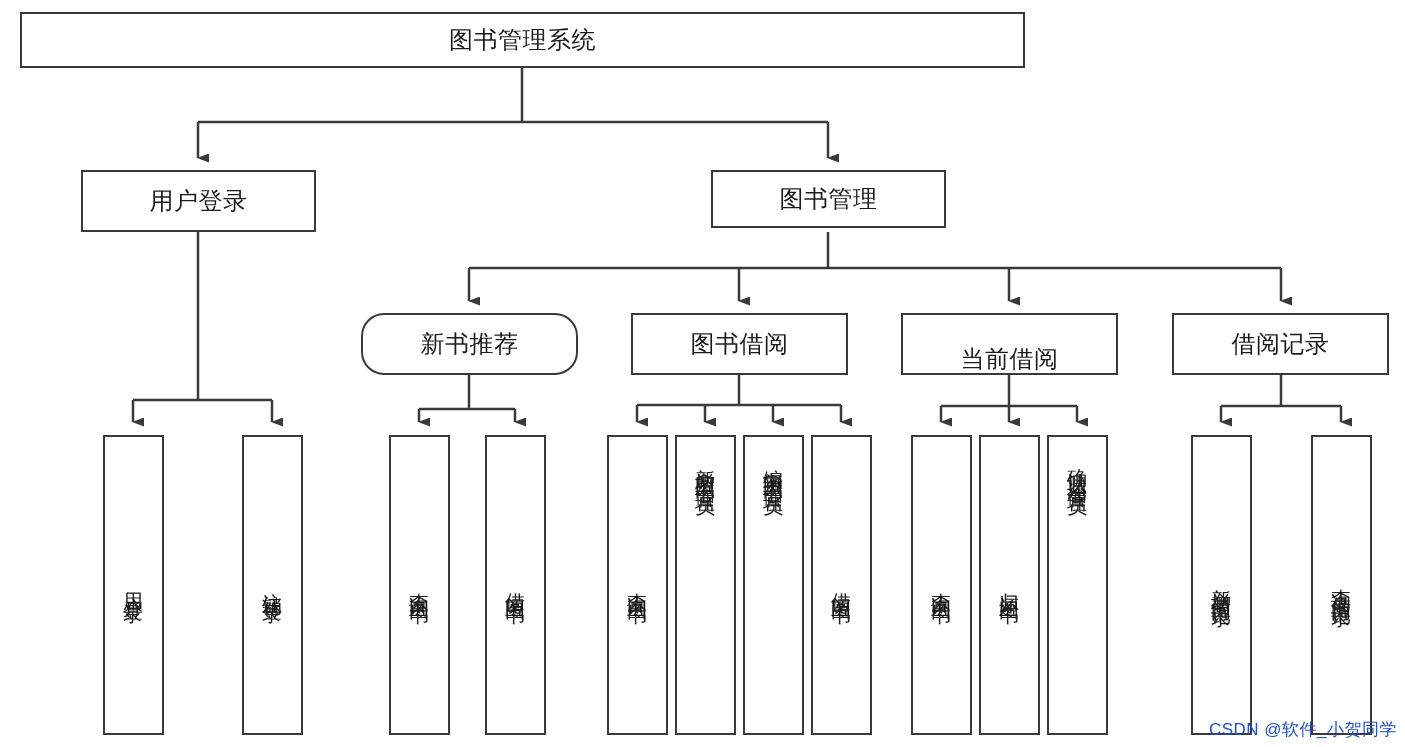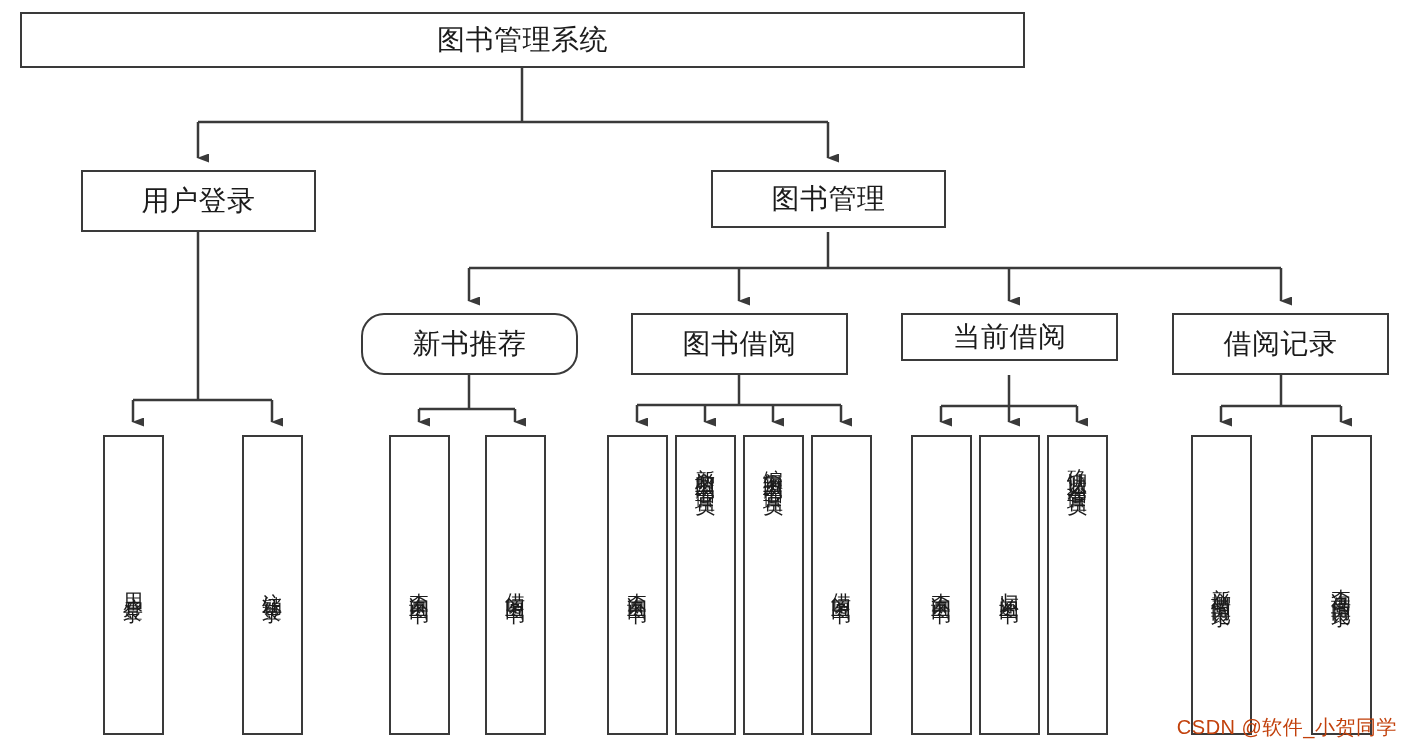--- a/index.html
+++ b/index.html
@@ -30,21 +30,21 @@
     box-sizing: border-box;
     background: #ffffff;
     border: 2.5px solid #3a3a3a;
     display: flex;
     align-items: center;
     justify-content: center;
     color: #1b1b1b;
     z-index: 2;
   }
   .node-label {
-    font-size: 28px;
+    font-size: 24px;
     line-height: 1.15;
     letter-spacing: 0.5px;
     white-space: nowrap;
     color: #1b1b1b;
   }
   .node.leaf {
     align-items: flex-start;
     justify-content: center;
     padding-top: 16px;
   }
@@ -57,22 +57,22 @@
     white-space: nowrap;
   }
   .node.leaf.centered {
     align-items: center;
     padding-top: 0;
   }
   #watermark {
     position: absolute;
     right: 8px;
     bottom: 6px;
-    font-size: 20px;
-    color: #c2410c;
+    font-size: 17px;
+    color: #1d4ed8;
     letter-spacing: 0.5px;
     z-index: 5;
     white-space: nowrap;
   }
 </style>
 </head>
 <body>
 
 <div id="canvas">
 
@@ -136,21 +136,21 @@
   <div class="node" style="left:711px; top:170px; width:235px; height:58px;">
     <span class="node-label">图书管理</span>
   </div>
 
   <div class="node" style="left:361px; top:313px; width:217px; height:62px;border-radius:23px;">
     <span class="node-label">新书推荐</span>
   </div>
   <div class="node" style="left:631px; top:313px; width:217px; height:62px;justify-content:center;">
     <span class="node-label">图书借阅</span>
   </div>
-  <div class="node" style="left:901px; top:313px; width:217px; height:48px;">
+  <div class="node" style="left:901px; top:313px; width:217px; height:62px;align-items:flex-end;">
     <span class="node-label">当前借阅</span>
   </div>
   <div class="node" style="left:1172px; top:313px; width:217px; height:62px;">
     <span class="node-label">借阅记录</span>
   </div>
 
   <div class="node leaf centered" style="left:103px; top:435px; width:61px; height:300px;">
     <span class="node-label">用户登录</span>
   </div>
   <div class="node leaf centered" style="left:242px; top:435px; width:61px; height:300px;">

